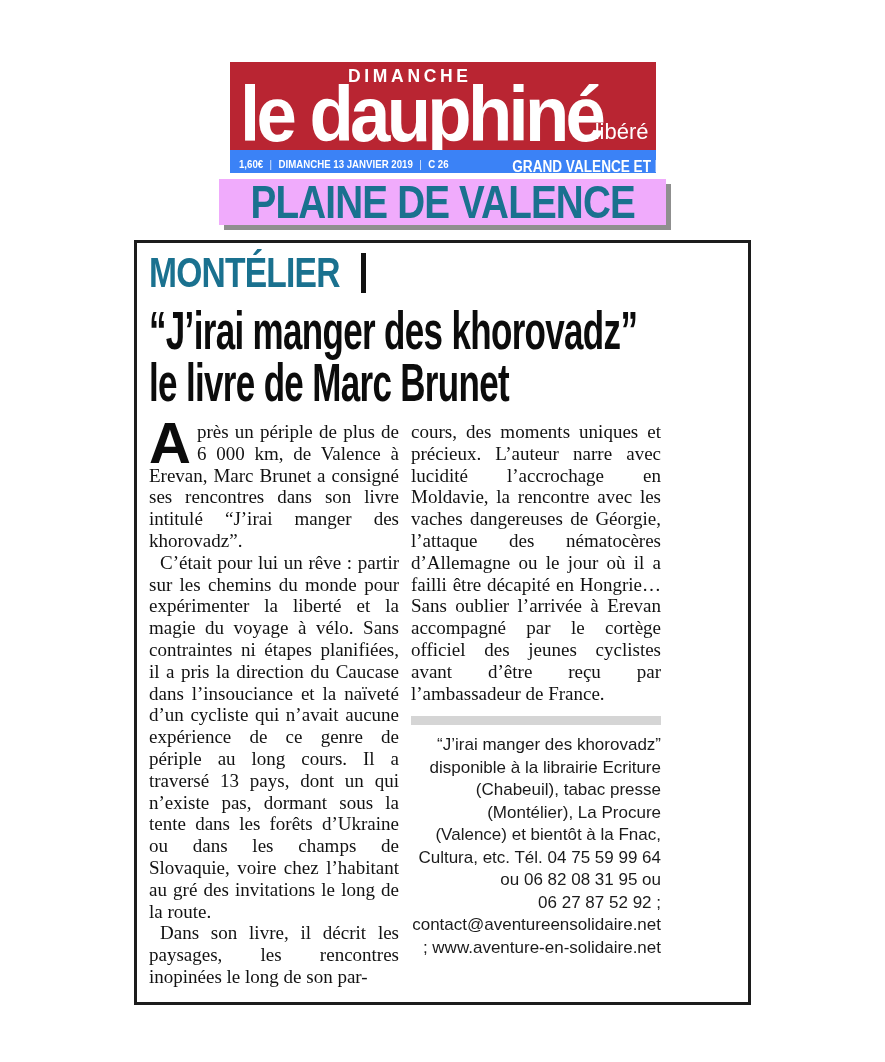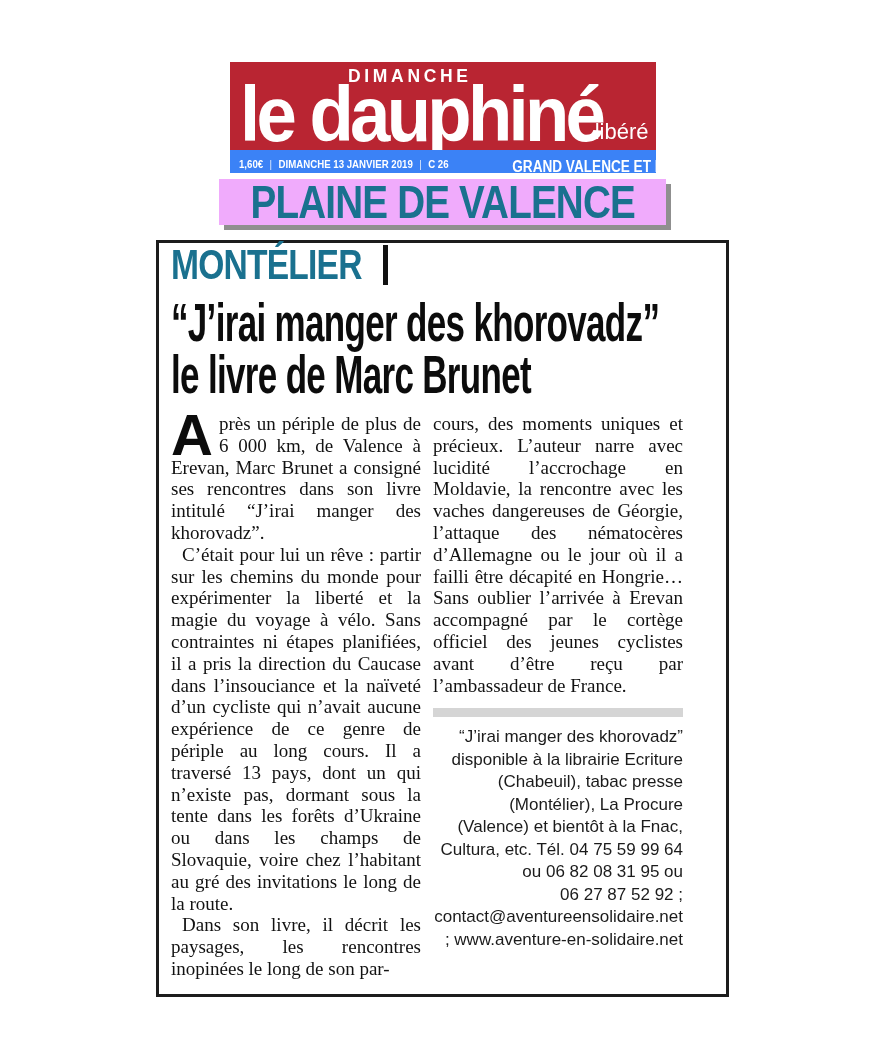--- a/index.html
+++ b/index.html
@@ -52,23 +52,23 @@
     background: #f0abfc; box-shadow: 5px 5px 0 0 #8f8f8f;
     display: flex; align-items: center; justify-content: center;
   }
   .section-banner .txt {
     color: #1a718f; font-weight: bold; font-size: 46px; line-height: 46px;
     white-space: nowrap; transform: scaleX(0.84); letter-spacing: -1px;
   }
 
   
   .article-box {
-    width: 573px; margin: 15px auto 0;
+    width: 617px; margin: 15px auto 0;
     border: 3px solid #1c1c1c;
-    padding: 0 12px 14px;
+    padding: 8px 12px 14px;
     background: #fff;
   }
   .kicker-row { display: flex; align-items: center; height: 44px; }
   .kicker {
     color: #1a718f; font-weight: bold; font-size: 42px; line-height: 42px;
     white-space: nowrap; transform: scaleX(0.80); transform-origin: left center;
     letter-spacing: -1px;
   }
   .kicker-bar { width: 5px; height: 40px; background: #111; margin-left: -26px; }
 

